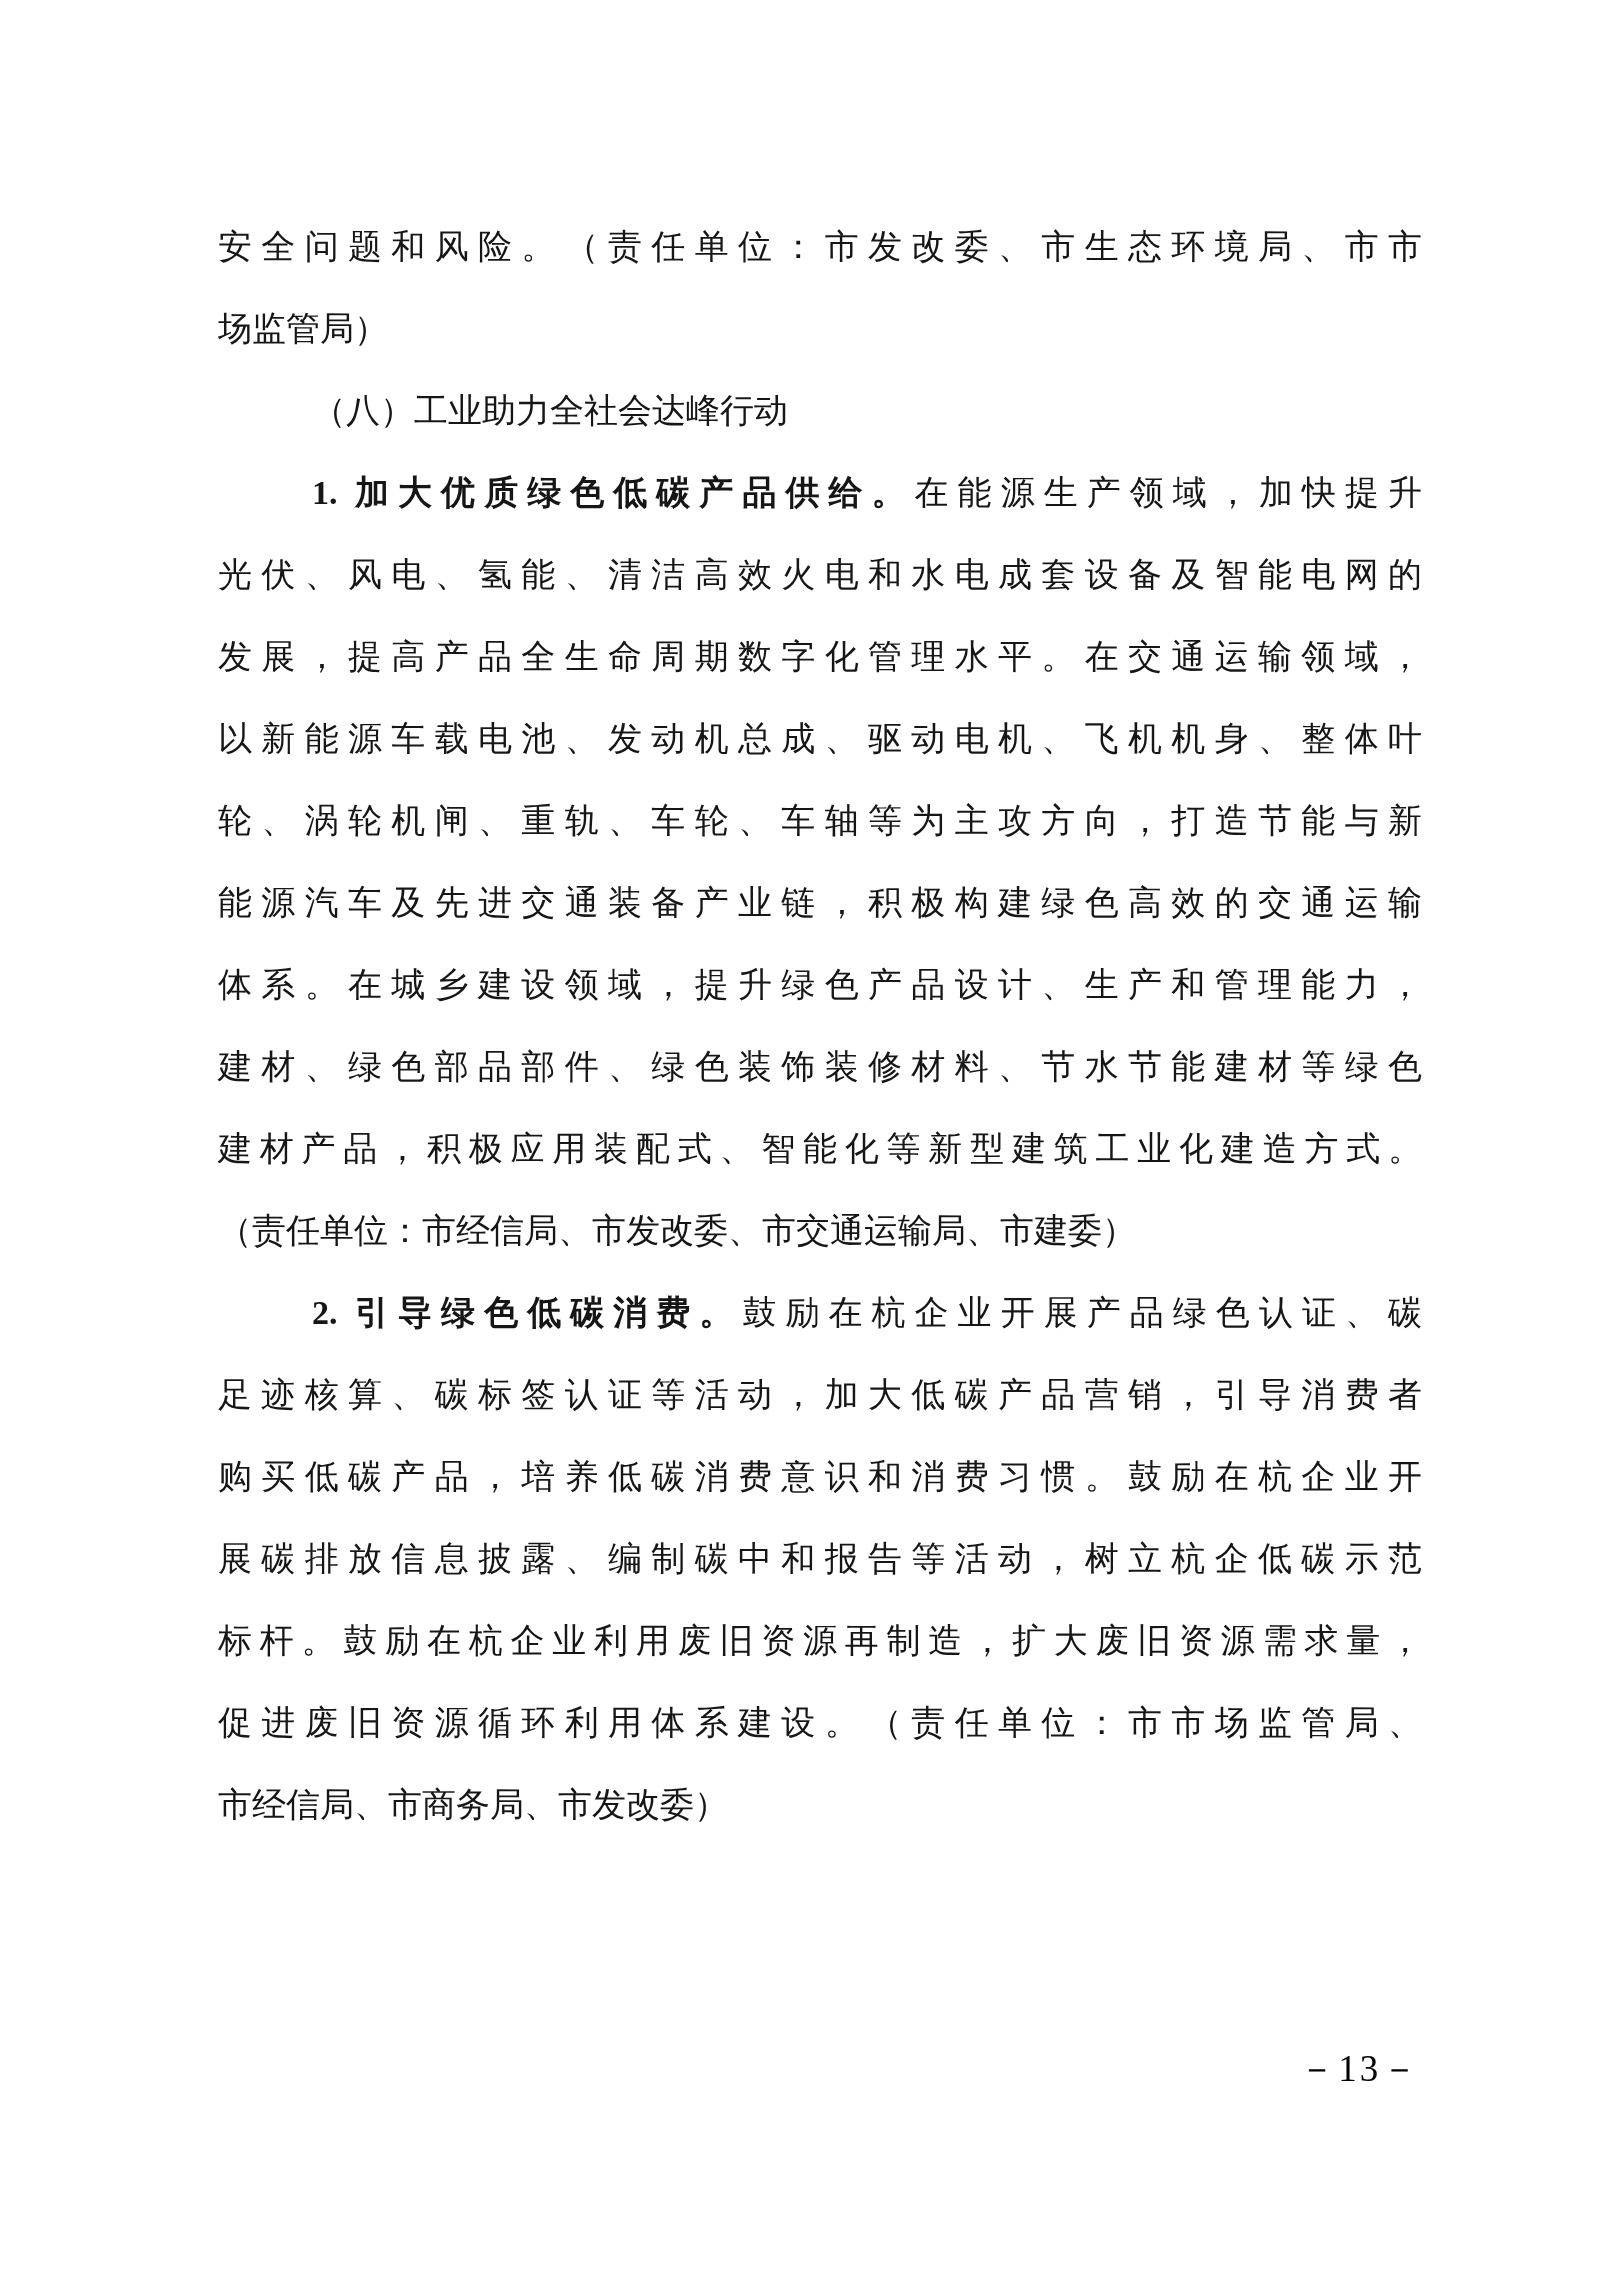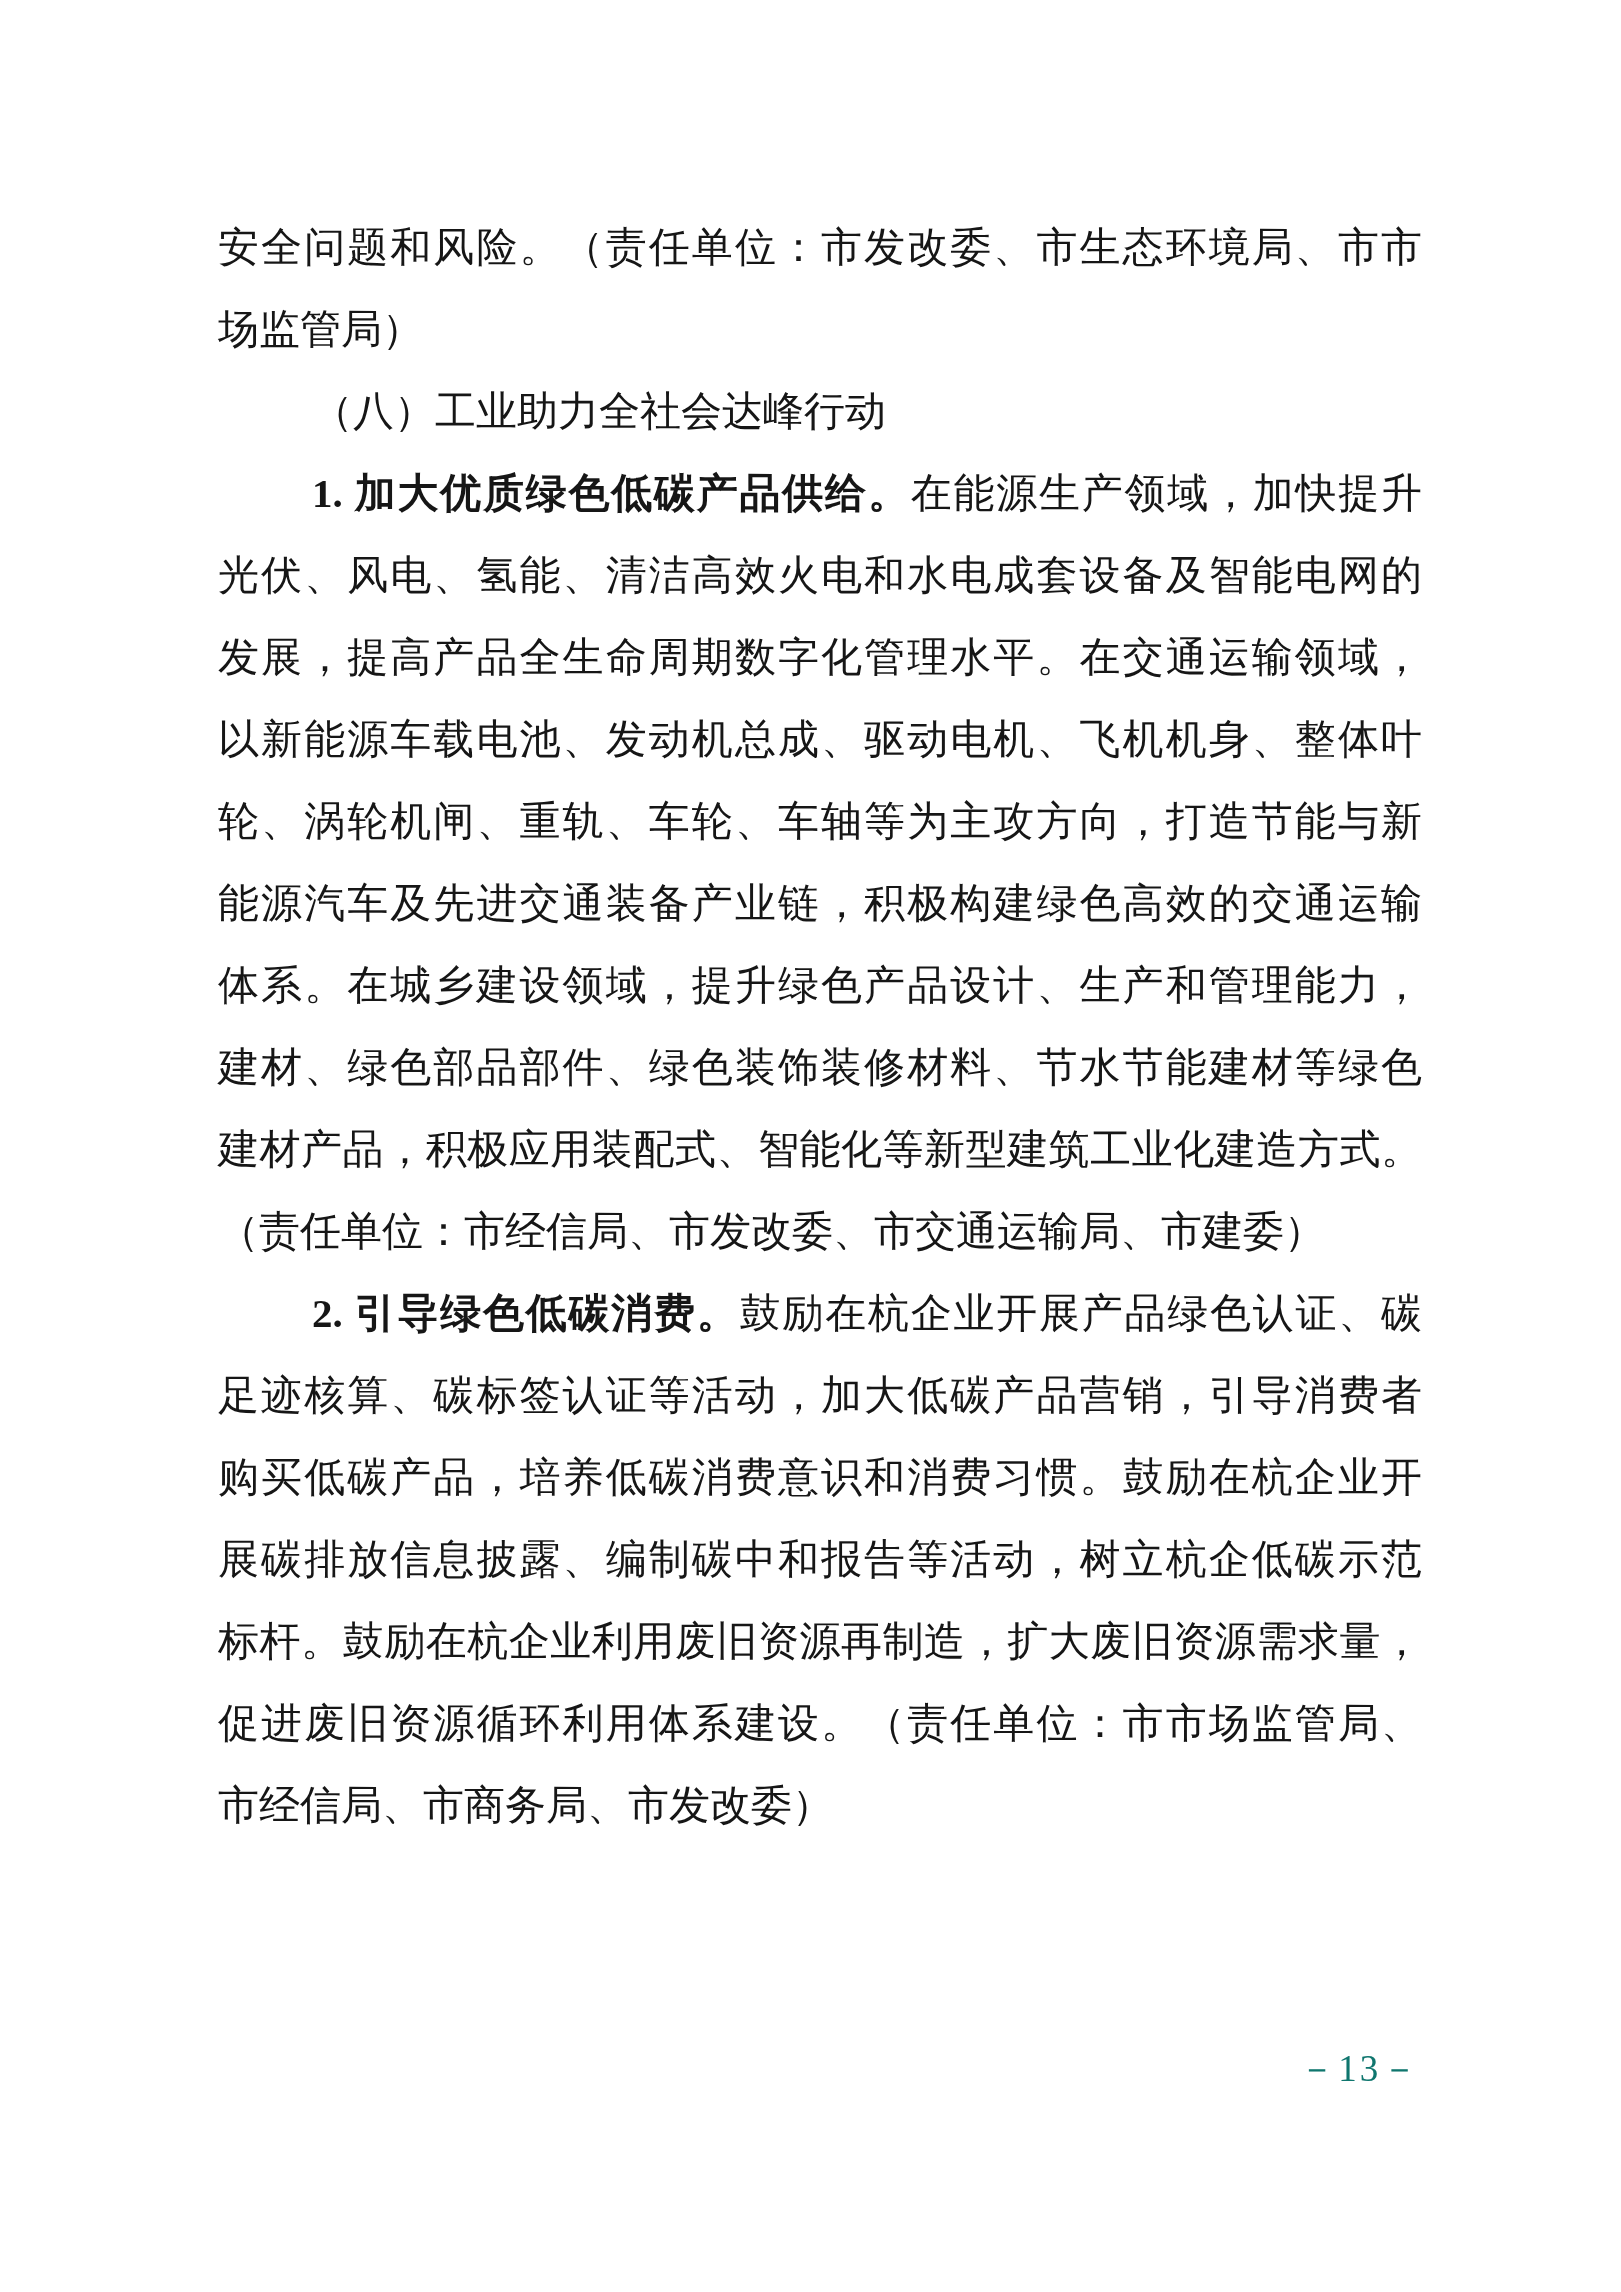--- a/index.html
+++ b/index.html
@@ -18,21 +18,21 @@
   }
   .textblock {
     position: absolute;
     left: 218px;
     top: 206px;
     width: 1204px;
   }
   .line {
     height: 82px;
     line-height: 82px;
-    font-size: 41px;
+    font-size: 34px;
     letter-spacing: 0px;
     white-space: nowrap;
   }
   .line.j {
     white-space: normal;
     text-align: justify;
     text-align-last: justify;
     text-justify: inter-character;
   }
   .line.ind {
@@ -45,21 +45,21 @@
   .resp {
     
     font-style: normal;
   }
   .pagenum {
     position: absolute;
     top: 2044px;
     right: 200px;
     font-size: 37px;
     letter-spacing: 2.9px;
-    color: #0f766e;
+    color: #000000;
   }
 </style>
 </head>
 <body>
 
 <div class="page">
   <div class="textblock">
 
     <div class="line j"><span>安全问题和风险。（责任单位：市发改委、市生态环境局、市市</span></div>
 

